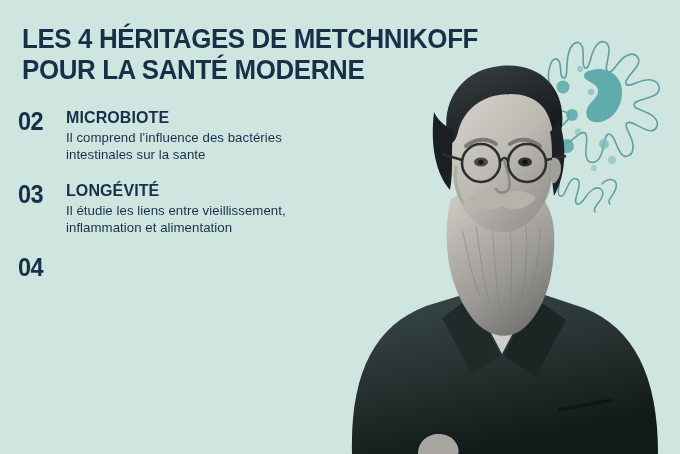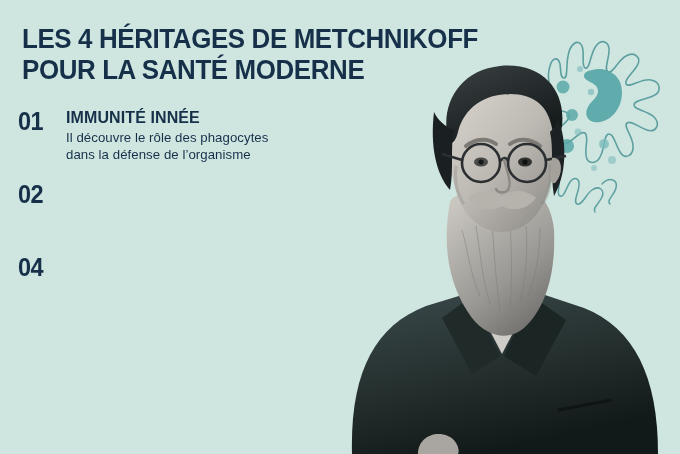--- a/index.html
+++ b/index.html
@@ -251,34 +251,41 @@
     </g>
   </svg>
 
   <div class="title-block">
     <div class="title-line">LES 4 HÉRITAGES DE METCHNIKOFF</div>
     <div class="title-line">POUR LA SANTÉ MODERNE</div>
   </div>
 
   <div class="list">
 
+
     <div class="item">
-      <div class="item-num">01</div>
+      <div class="item-num">02</div>
       <div class="item-body">
-        <div class="item-head">IMMUNITÉ INNÉE</div>
+        <div class="item-head">MICROBIOTE</div>
         <div class="item-desc">
-          <span>Il découvre le rôle des phagocytes</span>
-          <span>dans la défense de l’organisme</span>
+          <span>Il comprend l’influence des bactéries</span>
+          <span>intestinales sur la sante</span>
         </div>
       </div>
     </div>
 
     <div class="item">
-      <div class="item-num">02</div>
+      <div class="item-num">03</div>
+      <div class="item-body">
+        <div class="item-head">LONGÉVITÉ</div>
+        <div class="item-desc">
+          <span>Il étudie les liens entre vieillissement,</span>
+          <span>inflammation et alimentation</span>
+        </div>
+      </div>
     </div>
-
 
     <div class="item">
       <div class="item-num">04</div>
     </div>
 
   </div>
 </div>
 
 </body></html>

